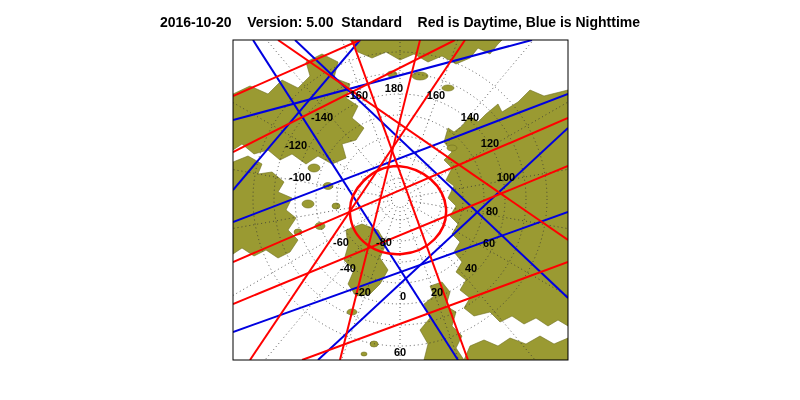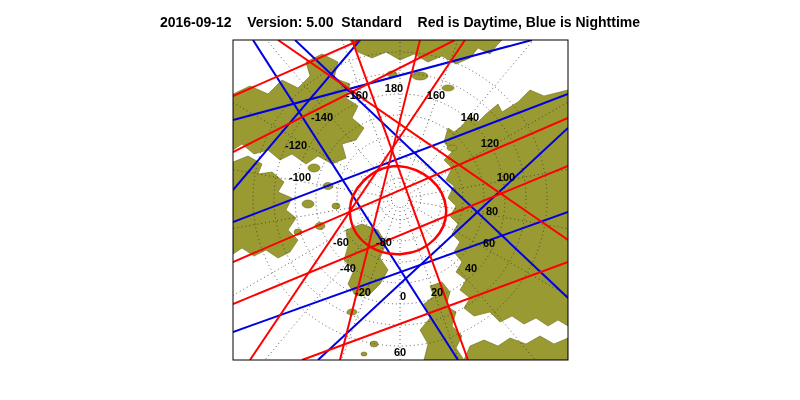--- a/index.html
+++ b/index.html
@@ -7,21 +7,21 @@
           font-family:"Liberation Sans",sans-serif;}
   #plot-title{position:absolute;top:14px;left:0;width:100%;text-align:center;
               font:bold 14px "Liberation Sans",sans-serif;color:#000;white-space:pre;}
   #map-svg{position:absolute;left:0;top:0;}
   #lon-labels text{font:bold 11px "Liberation Sans",sans-serif;fill:#000000;}
 </style>
 </head>
 <body>
 
 <div id="canvas">
-  <div id="plot-title">2016-09-12    Version: 5.00  Standard    Red is Daytime, Blue is Nighttime</div>
+  <div id="plot-title">2016-10-20    Version: 5.00  Standard    Red is Daytime, Blue is Nighttime</div>
 
   <svg id="map-svg" width="800" height="400" viewBox="0 0 800 400">
     <defs>
       <clipPath id="frame-clip">
         <rect x="233" y="40" width="335" height="320"></rect>
       </clipPath>
     </defs>
 
     <rect x="233" y="40" width="335" height="320" fill="#ffffff"></rect>
 

